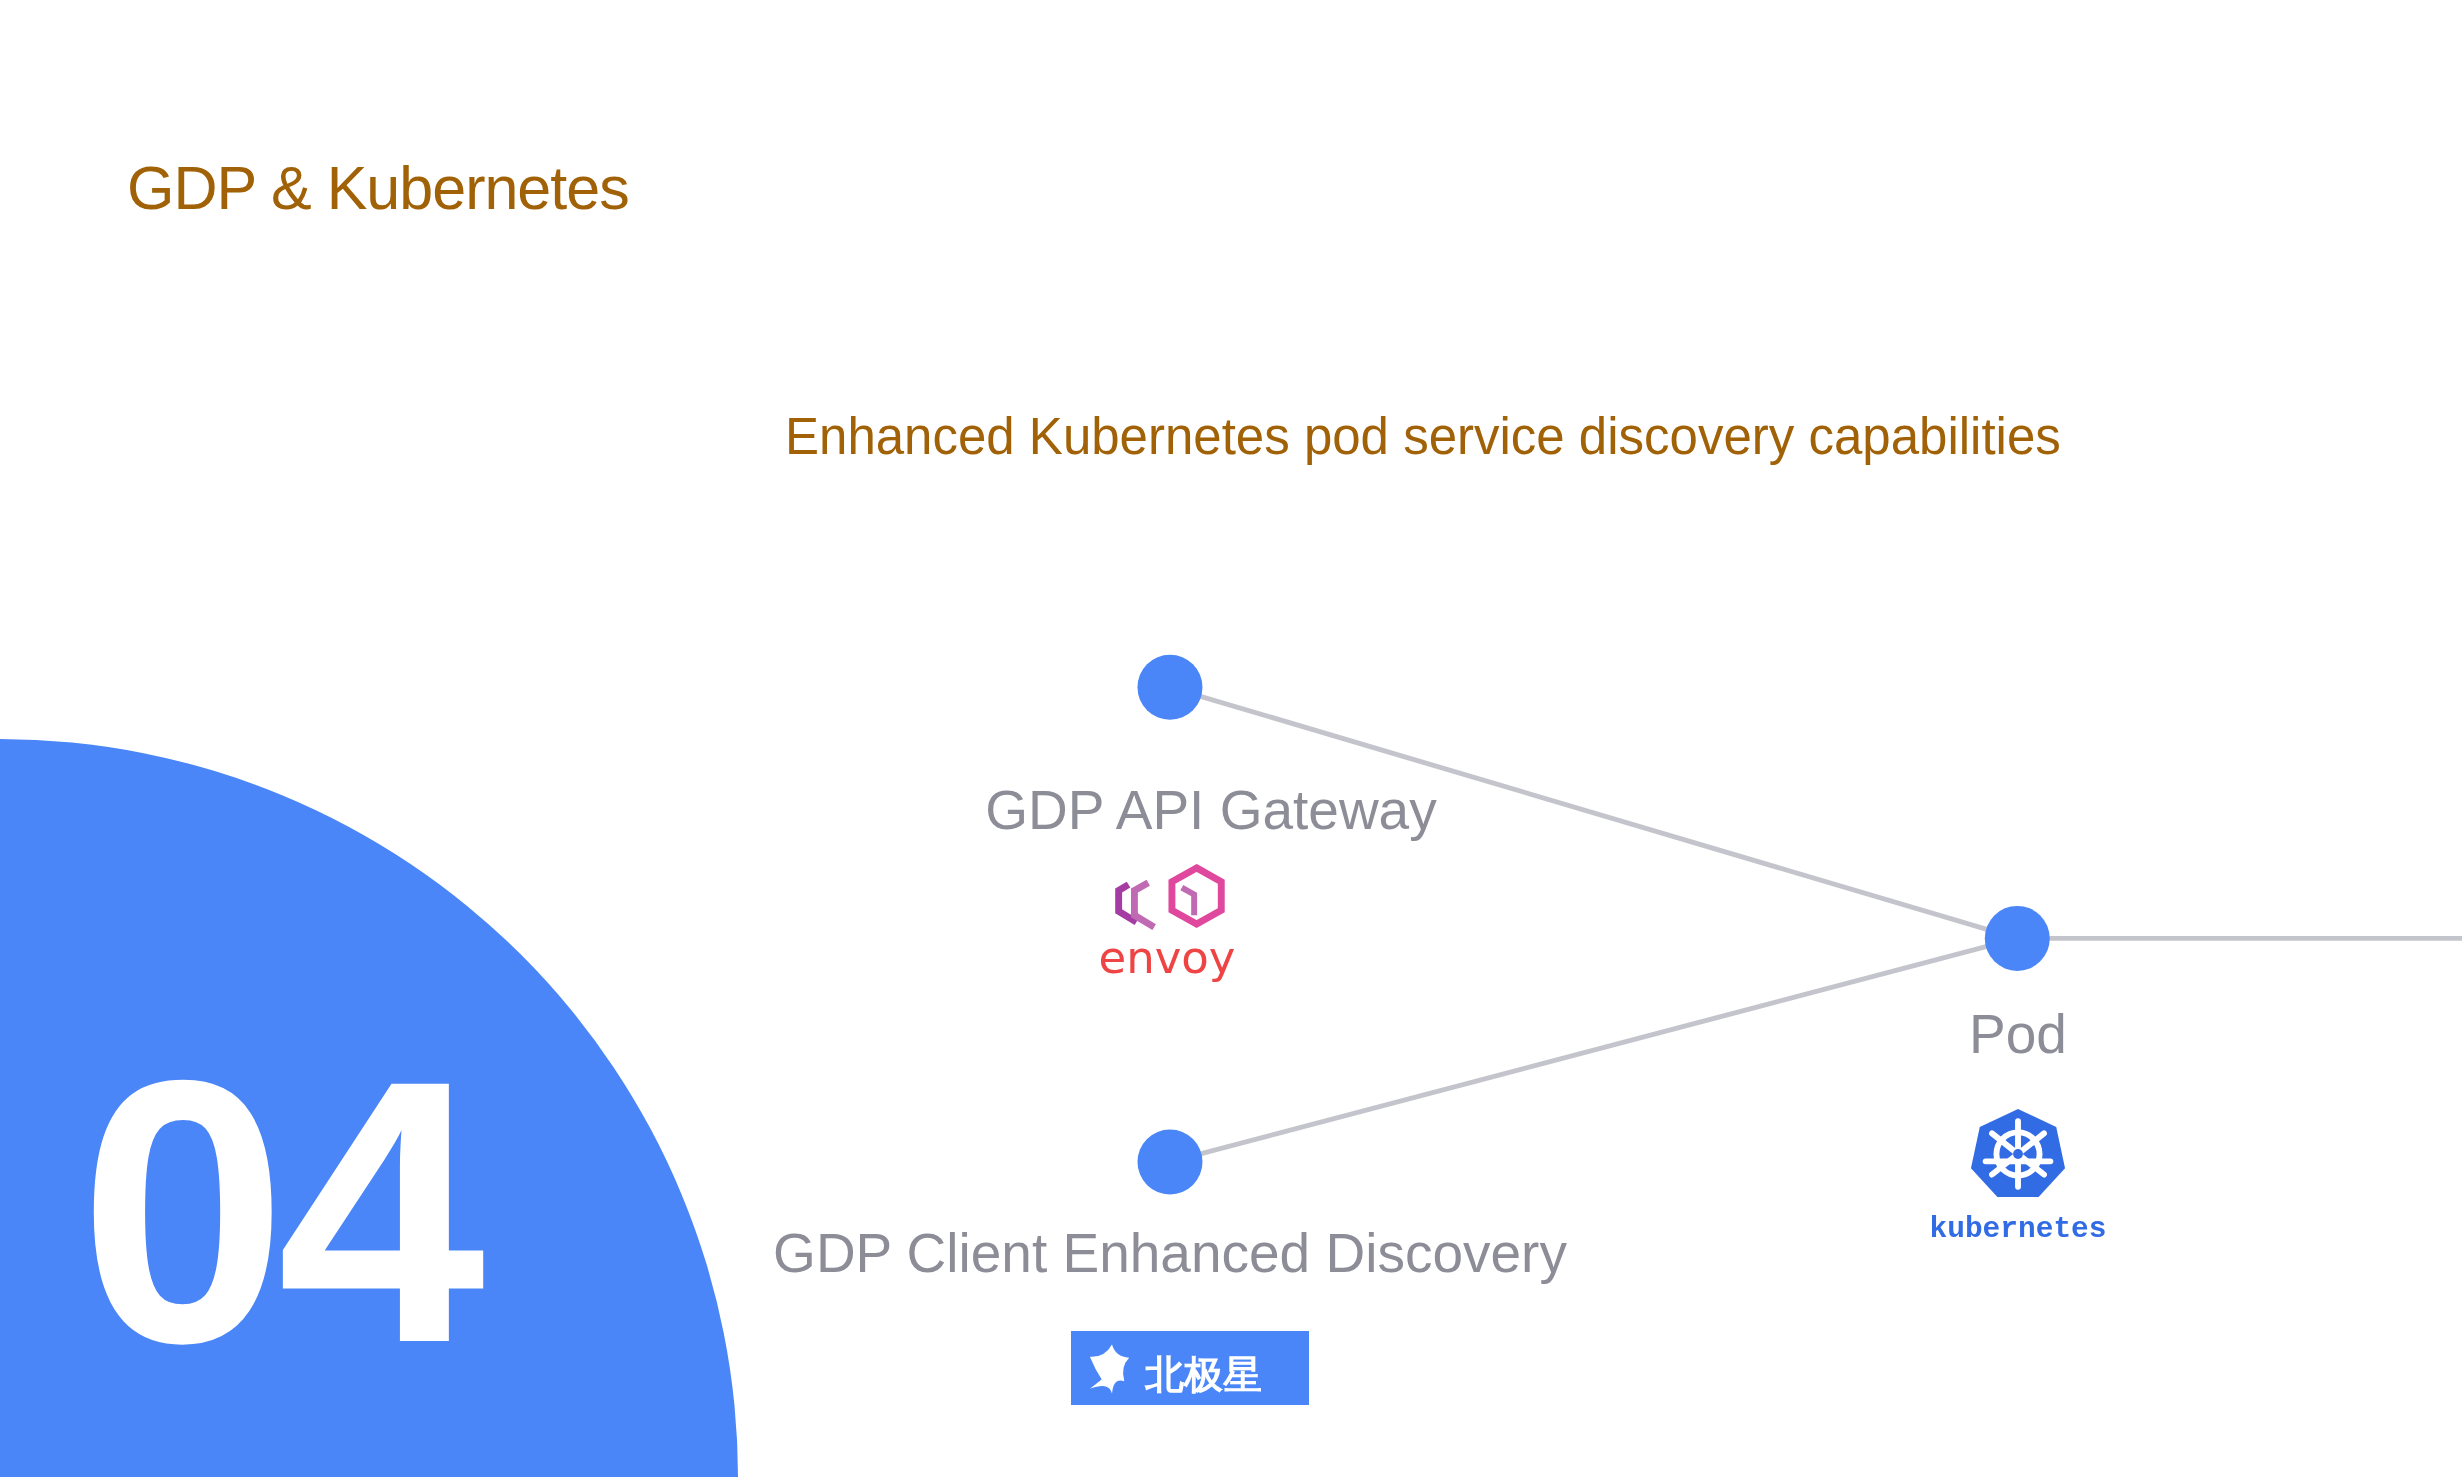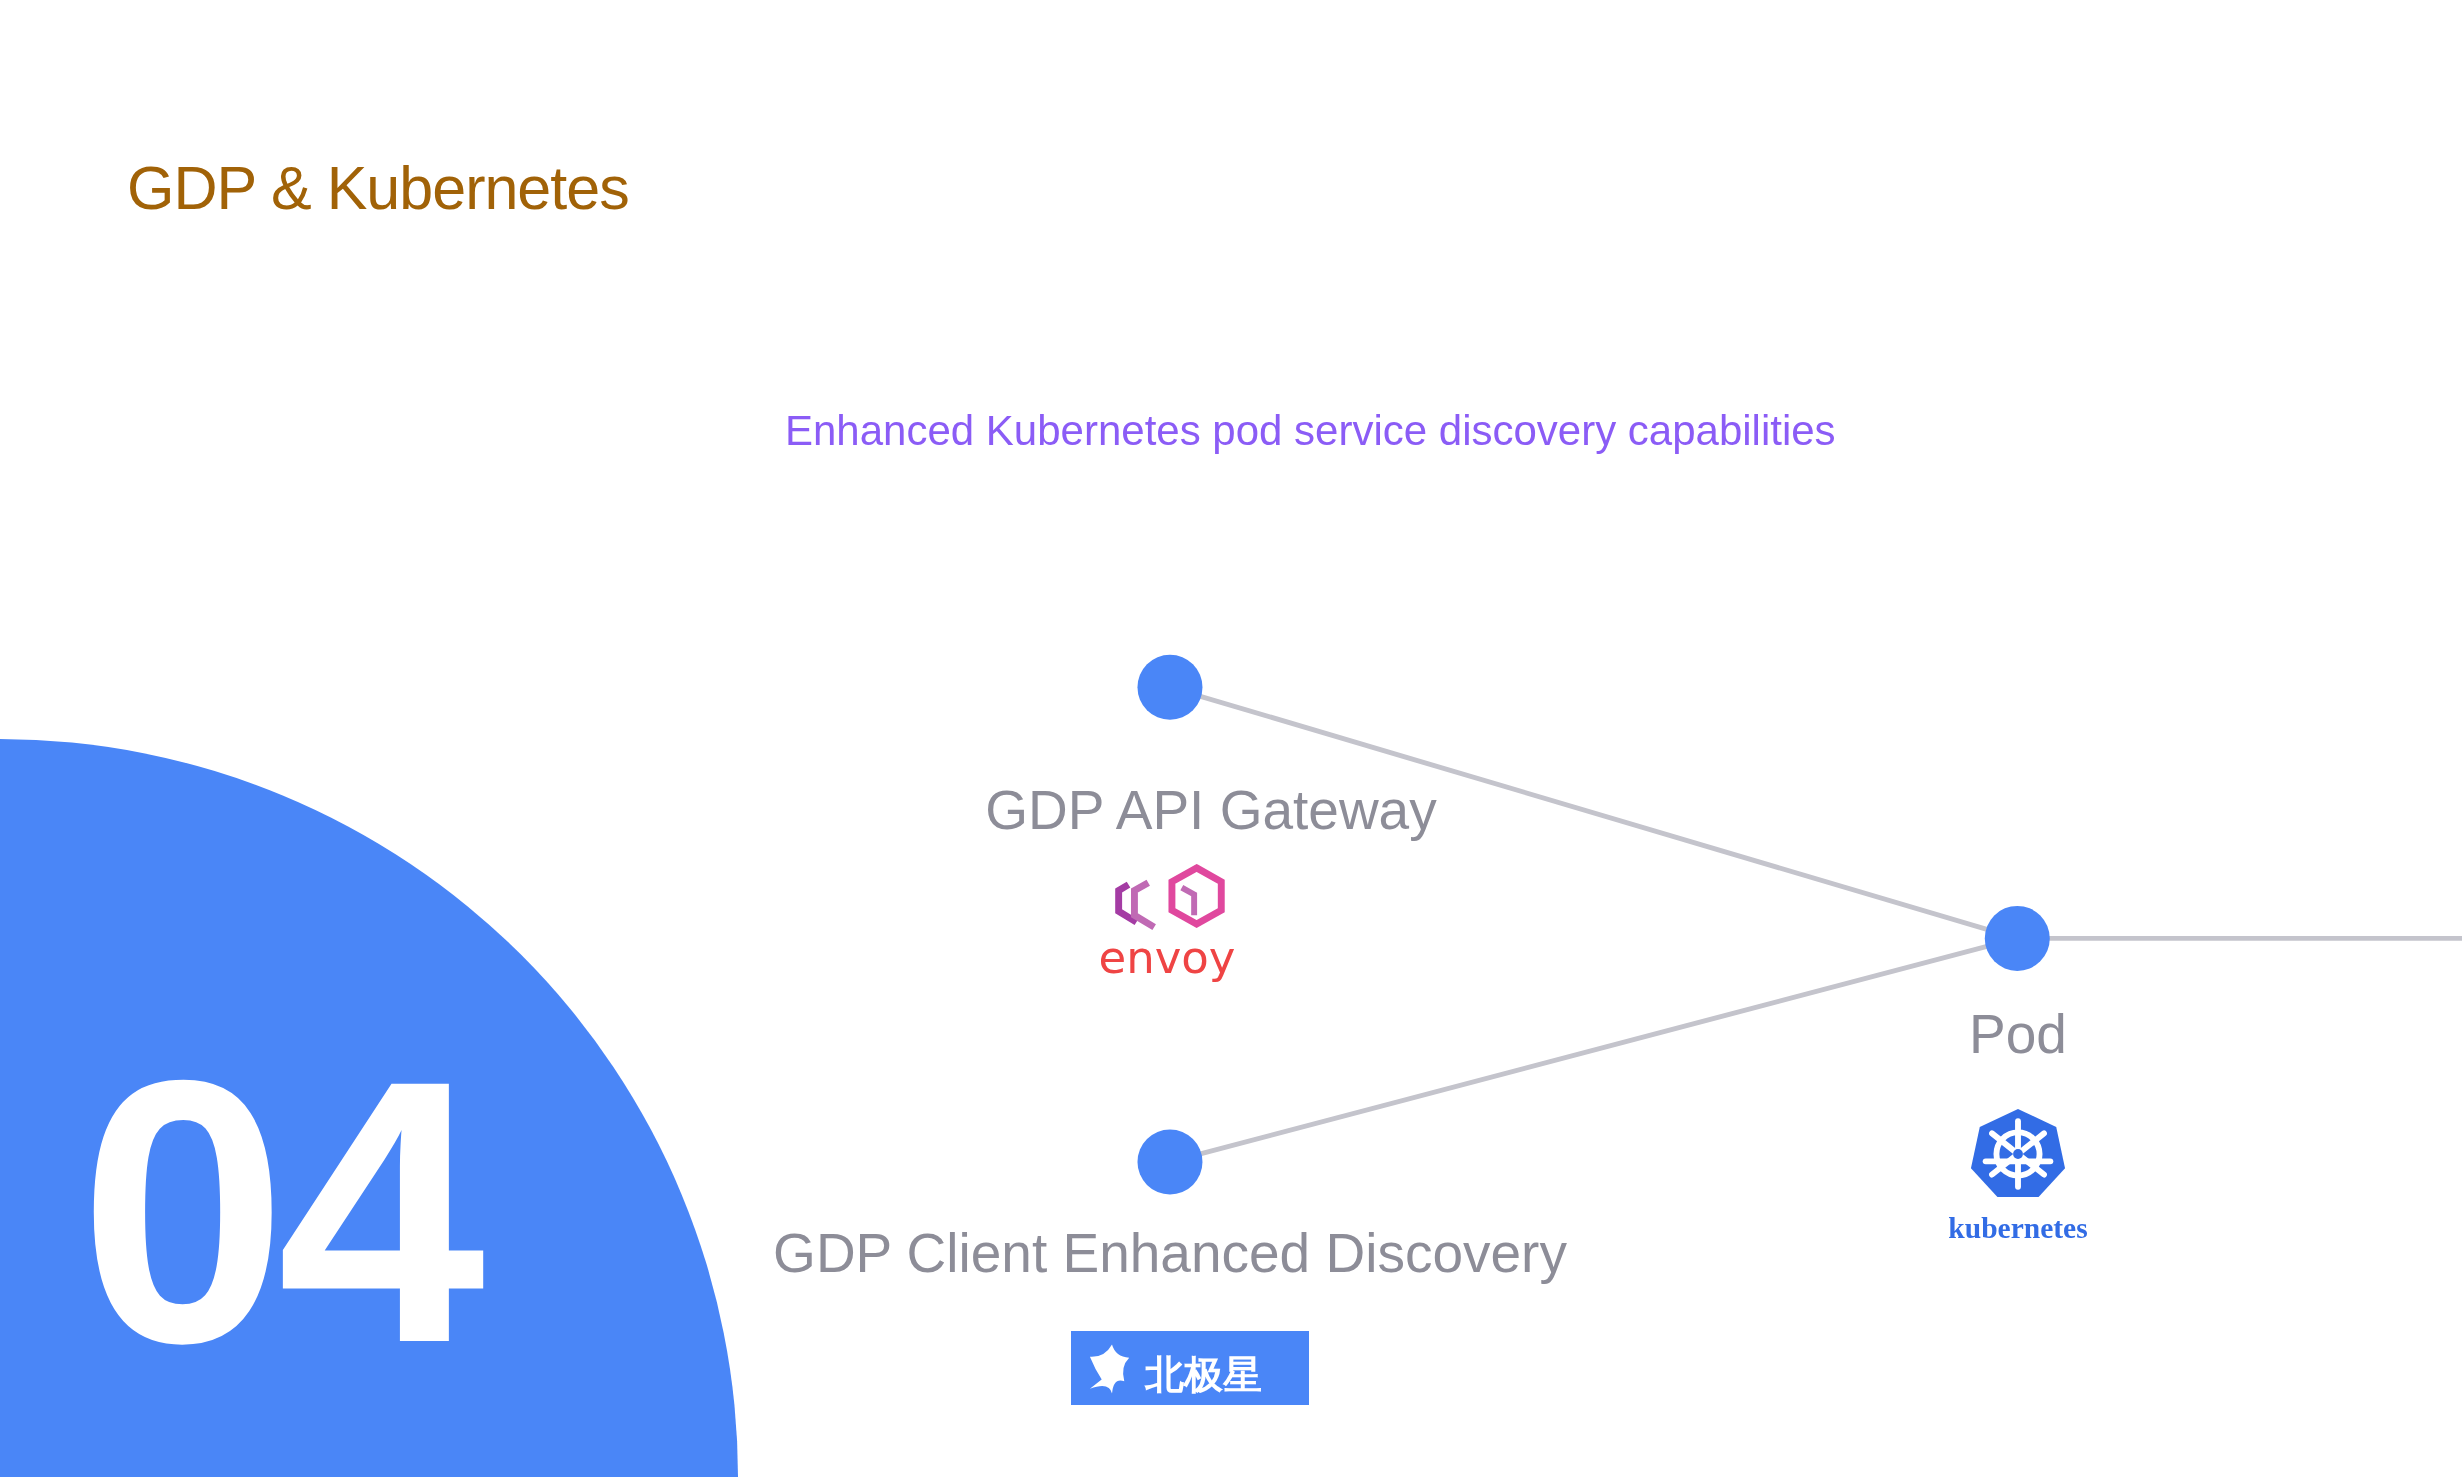--- a/index.html
+++ b/index.html
@@ -21,22 +21,22 @@
       font-size: 61px;
       font-weight: normal;
       color: #a16207;
       letter-spacing: -1px;
       white-space: nowrap;
     }
     .subtitle {
       position: absolute;
       left: 785px;
       top: 407px;
-      font-size: 42px;
-      color: #8b5cf6;
+      font-size: 51px;
+      color: #a16207;
       white-space: nowrap;
     }
     .quarter {
       position: absolute;
       left: -739px;
       top: 739px;
       width: 1477px;
       height: 1477px;
       border-radius: 50%;
       background: #4a86f7;
@@ -105,21 +105,21 @@
       white-space: nowrap;
     }
     .k8s-text {
       position: absolute;
       left: 50%;
       transform: translateX(-50%);
       top: 106px;
       font-size: 29.5px;
       font-weight: bold;
       color: #326ce5;
-      font-family: Liberation Serif, serif;
+      font-family: Liberation Mono, monospace;
       white-space: nowrap;
     }
   </style>
 </head>
 <body>
 
 <div class="quarter-clip">
   <div class="quarter"></div>
 </div>
 <div class="section-number">04</div>

